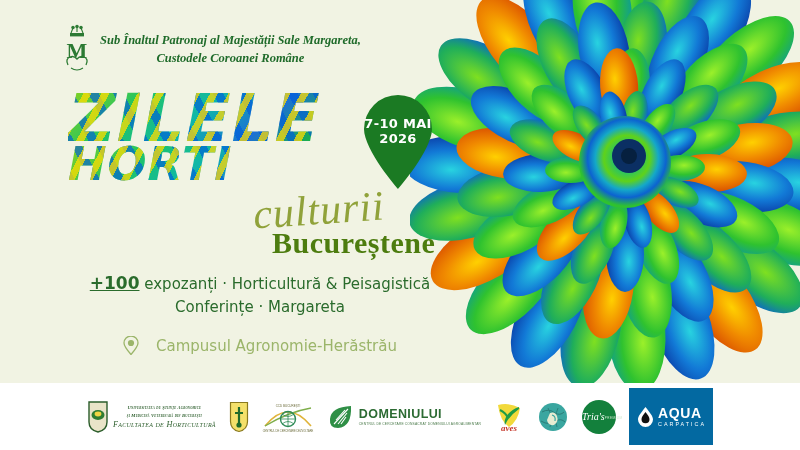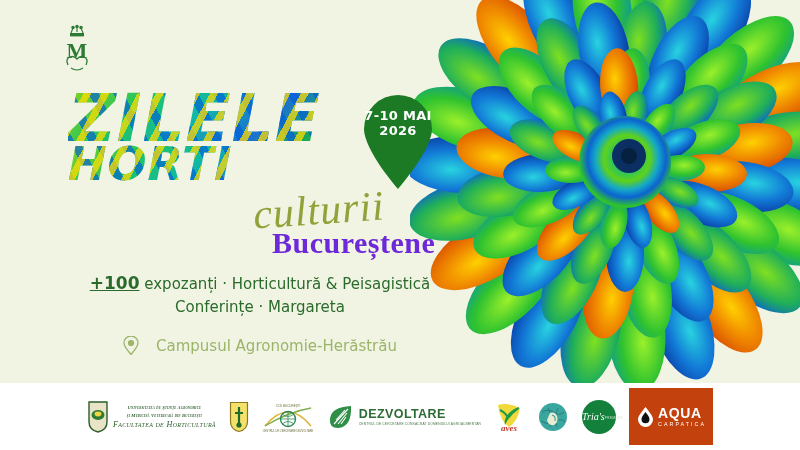--- a/index.html
+++ b/index.html
@@ -46,27 +46,27 @@
   .word.w2{font-size:46px;margin-top:-6px;}
   .script{
     position:absolute;left:253px;top:186px;
     font-family:"Liberation Serif",serif;font-style:italic;
     font-size:42px;color:#90a23a;letter-spacing:1px;
     transform:rotate(-4deg);
   }
   .buc{
     position:absolute;left:272px;top:226px;
     font-family:"Liberation Serif",serif;font-weight:bold;
-    font-size:30px;color:#6d28d9;letter-spacing:0.5px;
+    font-size:30px;color:#4d7c0f;letter-spacing:0.5px;
   }
   
   .date-pin{position:absolute;left:358px;top:92px;width:80px;height:98px;}
   .date-pin svg{position:absolute;inset:0;width:100%;height:100%;}
   .date-pin .dtxt{
-    position:absolute;left:0;top:16px;width:80px;text-align:center;
+    position:absolute;left:0;top:24px;width:80px;text-align:center;
     font-family:"DejaVu Sans",sans-serif;font-weight:bold;
     font-size:13px;line-height:1.18;color:#ffffff;letter-spacing:0.3px;
   }
   
   .info{
     position:absolute;left:60px;top:270px;width:400px;text-align:center;
     font-family:"DejaVu Sans",sans-serif;font-size:15px;
     color:#2a6b2c;line-height:1.55;
   }
   .info b{font-weight:bold;font-size:17px;text-decoration:underline;}
@@ -83,21 +83,21 @@
     justify-content:center;gap:13px;padding:0 8px;box-sizing:border-box;
   }
   .logo{display:flex;align-items:center;gap:4px;}
   .uni-txt{font-family:"Liberation Serif",serif;color:#2b5d2b;font-style:italic;}
   .uni-small{font-size:4.6px;letter-spacing:.2px;line-height:1.55;text-align:center;font-variant:small-caps;font-weight:bold;}
   .uni-big{font-size:8.2px;letter-spacing:.3px;text-align:center;font-variant:small-caps;margin-top:1px;}
   .agro-txt{font-family:"Liberation Sans",sans-serif;color:#2c6b33;}
   .agro-big{font-size:12.5px;font-weight:bold;letter-spacing:.4px;}
   .agro-small{font-size:3.3px;letter-spacing:.15px;color:#4a7a4a;margin-top:1px;}
   .prim-txt{font-family:"Liberation Sans",sans-serif;color:#243e86;font-weight:bold;font-size:8.4px;line-height:1.25;}
-  .aqua-box{background:#c2410c;display:flex;align-items:flex-end;gap:3px;padding:18px 7px;}
+  .aqua-box{background:#0369a1;display:flex;align-items:flex-end;gap:3px;padding:18px 7px;}
   .aqua-main{font-family:"Liberation Sans",sans-serif;color:#fff;font-size:14px;font-weight:bold;letter-spacing:.6px;line-height:1;}
   .aqua-sub{font-family:"Liberation Sans",sans-serif;color:#fff;font-size:5.4px;letter-spacing:2px;text-align:center;margin-top:1px;}
   .trias{
     width:34px;height:34px;border-radius:50%;background:#13803c;
     display:flex;align-items:center;justify-content:flex-start;
   }
   .trias-t{font-family:"Liberation Serif",serif;font-style:italic;color:#fff;font-size:10px;line-height:1;}
   .trias-s{font-family:"Liberation Sans",sans-serif;color:#cfe8cf;font-size:3px;letter-spacing:.5px;margin-top:2px;}
 </style>
 </head>
@@ -249,20 +249,22 @@
         <circle cx="11" cy="7.5" r="1.2" fill="#2c7a33"></circle>
         <circle cx="15" cy="6.5" r="1.2" fill="#2c7a33"></circle>
         <circle cx="19" cy="7.5" r="1.2" fill="#2c7a33"></circle>
         <rect x="8" y="13" width="14" height="3.4" fill="#2c7a33" stroke="none"></rect>
         <path d="M6 45 q-3 -6 2 -8 q4 -1.6 7 2 q3 -3.6 7 -2 q5 2 2 8" stroke-width="1.3"></path>
         <path d="M9 48 q6 4 12 0" stroke-width="1.1"></path>
       </g>
       <text x="15" y="38" font-family="Liberation Serif, serif" font-size="22" font-weight="bold" fill="#2c7a33" text-anchor="middle">M</text>
     </svg>
     <div class="patronage-text">
+      <div>Sub Înaltul Patronaj al Majestății Sale Margareta,</div>
+      <div>Custodele Coroanei Române</div>
     </div>
   </div>
 
   <div class="title-block">
     <span class="word w1">ZILELE</span>
     <span class="word w2">HORTI</span>
   </div>
   <div class="script">culturii</div>
   <div class="buc">Bucureștene</div>
 
@@ -324,21 +326,21 @@
         <text x="26" y="32" font-family="Liberation Sans, sans-serif" font-size="2.6" fill="#6b6b3a" text-anchor="middle">CENTRUL DE CERCETARE DEZVOLTARE</text>
       </svg>
     </div>
 
     <div class="logo">
       <svg width="28" height="28" viewBox="0 0 28 28" xmlns="http://www.w3.org/2000/svg">
         <path d="M24 3 Q4 4 3 16 Q2 25 11 25 Q25 24 24 3 Z" fill="#2f8f46"></path>
         <path d="M21 6 L7 21 M20 10 L11 21 M19 14 L14 21 M18 7 L9 17" stroke="#ffffff" stroke-width="1.1" fill="none"></path>
       </svg>
       <div class="agro-txt">
-        <div class="agro-big">DEZVOLTARE</div>
+        <div class="agro-big">DOMENIULUI</div>
         <div class="agro-small">CENTRUL DE CERCETARE CONSACRAT DOMENIULUI AGROALIMENTAR</div>
       </div>
     </div>
 
     <div class="logo">
       <svg width="30" height="32" viewBox="0 0 30 32" xmlns="http://www.w3.org/2000/svg">
         <path d="M4 4 q11 -3 22 3 q-2 13 -11 19 q-9 -6 -11 -22 Z" fill="#f2d93b"></path>
         <path d="M25 6 q-9 3 -13 10 q-2 4 -1 8 q4 -9 14 -16 Z" fill="#1f9c46"></path>
         <path d="M6 9 q6 3 8 8" stroke="#1f9c46" stroke-width="2" fill="none"></path>
         <text x="15" y="30" font-family="Liberation Serif, serif" font-style="italic" font-weight="bold" font-size="9" fill="#c6372b" text-anchor="middle">aves</text>

